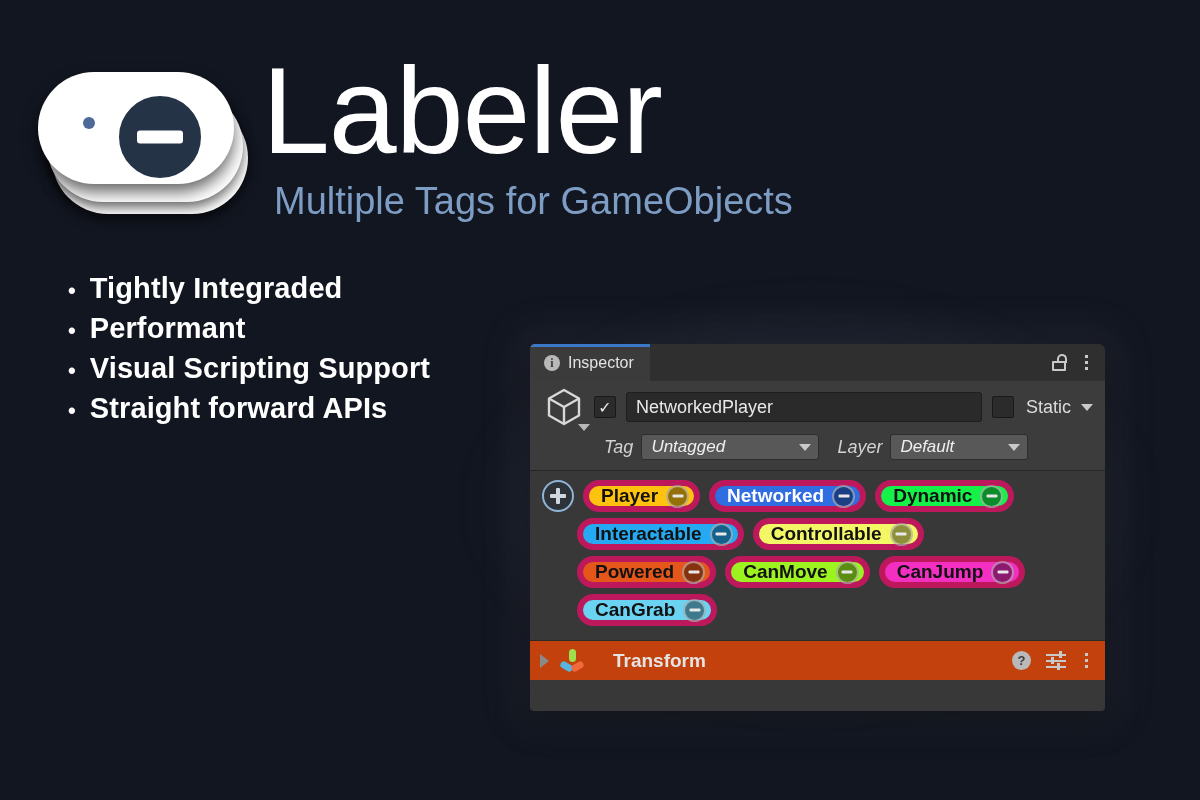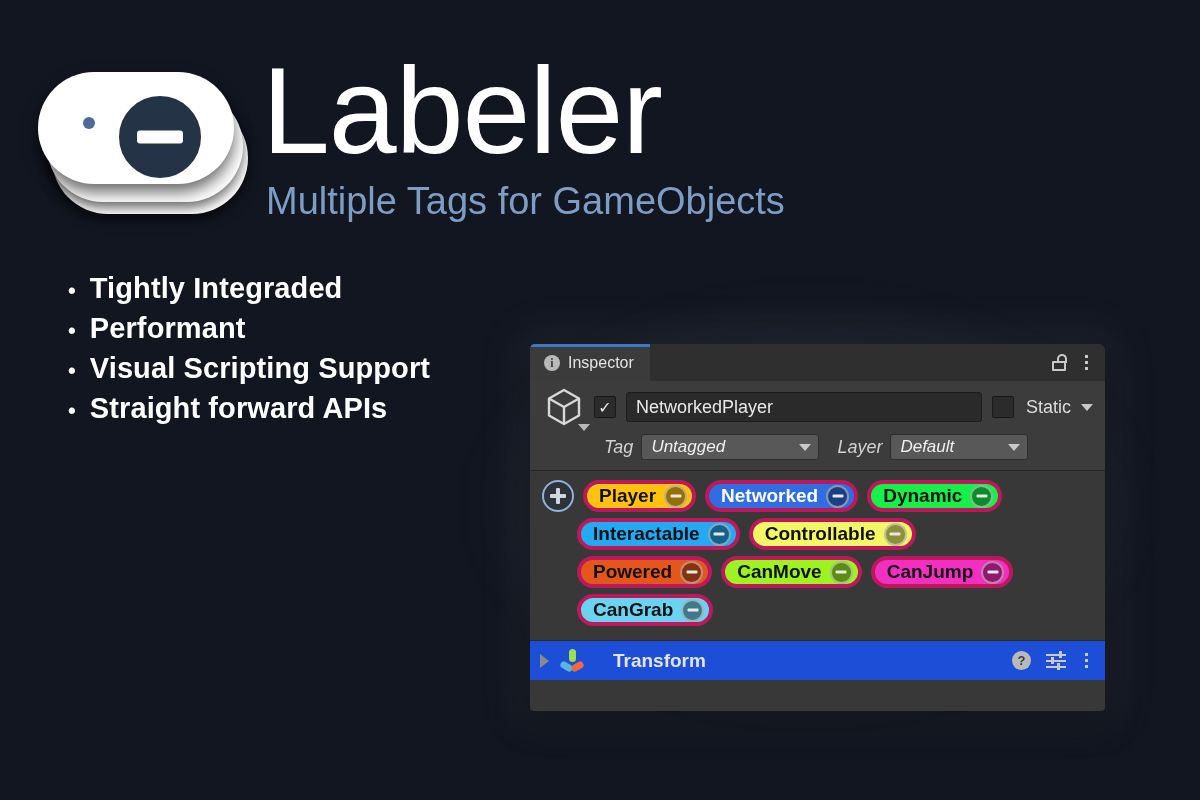--- a/index.html
+++ b/index.html
@@ -37,21 +37,21 @@
     position:absolute; left:50%; top:50%; transform:translate(-50%,-50%);
     width:46px; height:13px; border-radius:3px; background:#ffffff;
   }
 
   .brand-title {
     position:absolute; left:262px; top:50px;
     font-size:122px; line-height:1; font-weight:400; color:#ffffff;
     letter-spacing:-1px;
   }
   .brand-sub {
-    position:absolute; left:266px; top:180px;
+    position:absolute; left:274px; top:180px;
     font-size:38px; color:#7e9dc4; font-weight:400; letter-spacing:0px;
   }
 
   .bullets { position:absolute; left:68px; top:272px; }
   .bullet {
     display:flex; align-items:baseline; gap:14px;
     color:#ffffff; font-size:29px; font-weight:700;
     margin-bottom:7px; letter-spacing:.1px;
   }
   .bullet .dot { font-size:22px; line-height:1; color:#ffffff; }
@@ -133,39 +133,39 @@
     position:relative; flex:0 0 32px;
   }
   .plus-btn::before, .plus-btn::after {
     content:""; position:absolute; left:50%; top:50%; transform:translate(-50%,-50%);
     background:#cfd6de;
   }
   .plus-btn::before { width:16px; height:4px; border-radius:1px; }
   .plus-btn::after  { width:4px; height:16px; border-radius:1px; }
 
   .chip {
-    height:32px; border-radius:17px; border:4px solid #be185d;
+    height:32px; border-radius:17px; border:6px solid #be185d;
     display:inline-flex; align-items:center; gap:8px;
     padding:0 5px 0 12px;
     font-size:19px; font-weight:700; white-space:nowrap;
   }
   .chip .minus {
     width:23px; height:23px; border-radius:50%;
     background:rgba(0,0,0,.42);
     border:2px solid rgba(255,255,255,.45);
     position:relative; flex:0 0 23px;
   }
   .chip .minus::after {
     content:""; position:absolute; left:50%; top:50%; transform:translate(-50%,-50%);
     width:11px; height:3px; border-radius:1px; background:#e8e8e8;
   }
 
   
   .comp-row {
-    height:40px; background:#1d4ed8; border-top:1px solid #2a2a2a;
+    height:40px; background:#c2410c; border-top:1px solid #2a2a2a;
     display:flex; align-items:center; gap:0; padding:0 13px 0 10px;
   }
   .foldout { width:0;height:0;border-top:7px solid transparent;border-bottom:7px solid transparent;border-left:9px solid #8a8a8a; margin-right:10px;}
   .tr-icon { width:26px; height:26px; position:relative; flex:0 0 26px; }
   .tr-icon span { position:absolute; border-radius:4px; display:block; }
   .tr-g { width:7px; height:13px; background:#9ede4f; left:10px; top:1px; }
   .tr-b { width:13px; height:7px; background:#57b6e0; left:1px; top:15px; transform:rotate(30deg); }
   .tr-o { width:13px; height:7px; background:#f06a3c; left:12px; top:15px; transform:rotate(-30deg); }
   .comp-title { color:#e4e4e4; font-size:19px; font-weight:700; margin-left:28px; }
   .comp-spacer { flex:1; }

